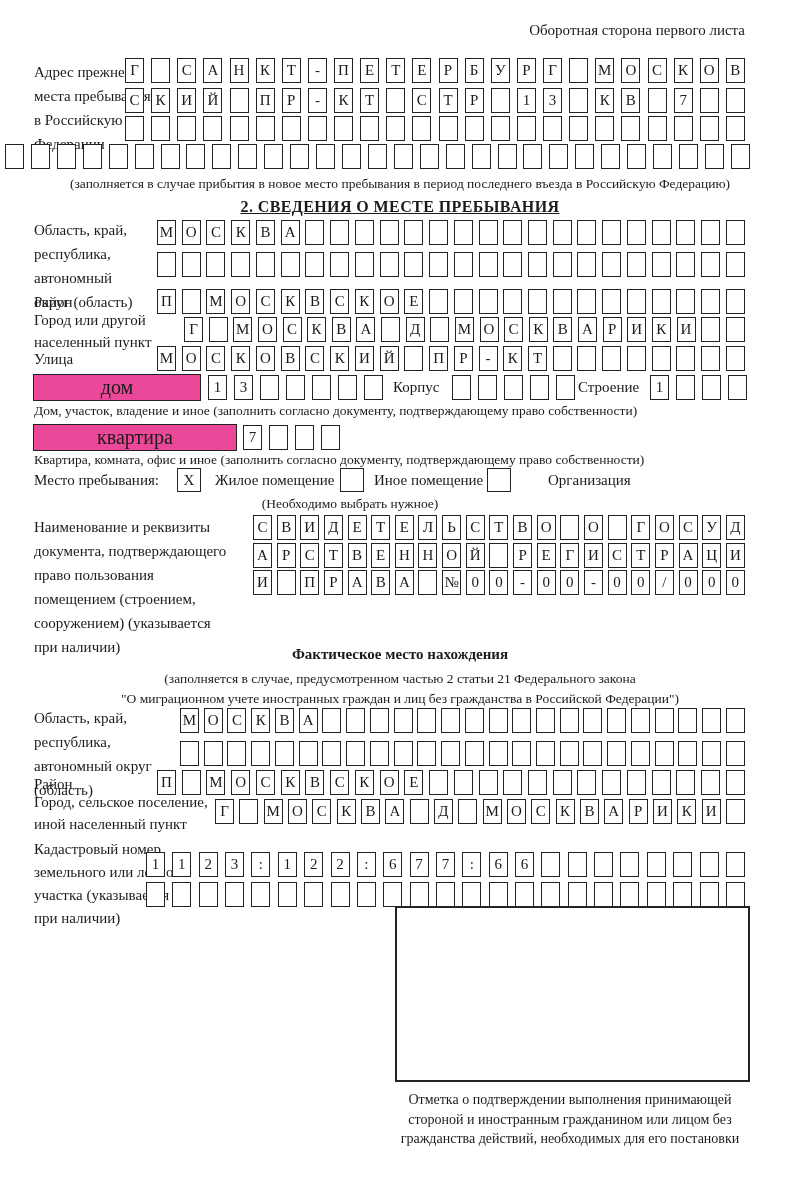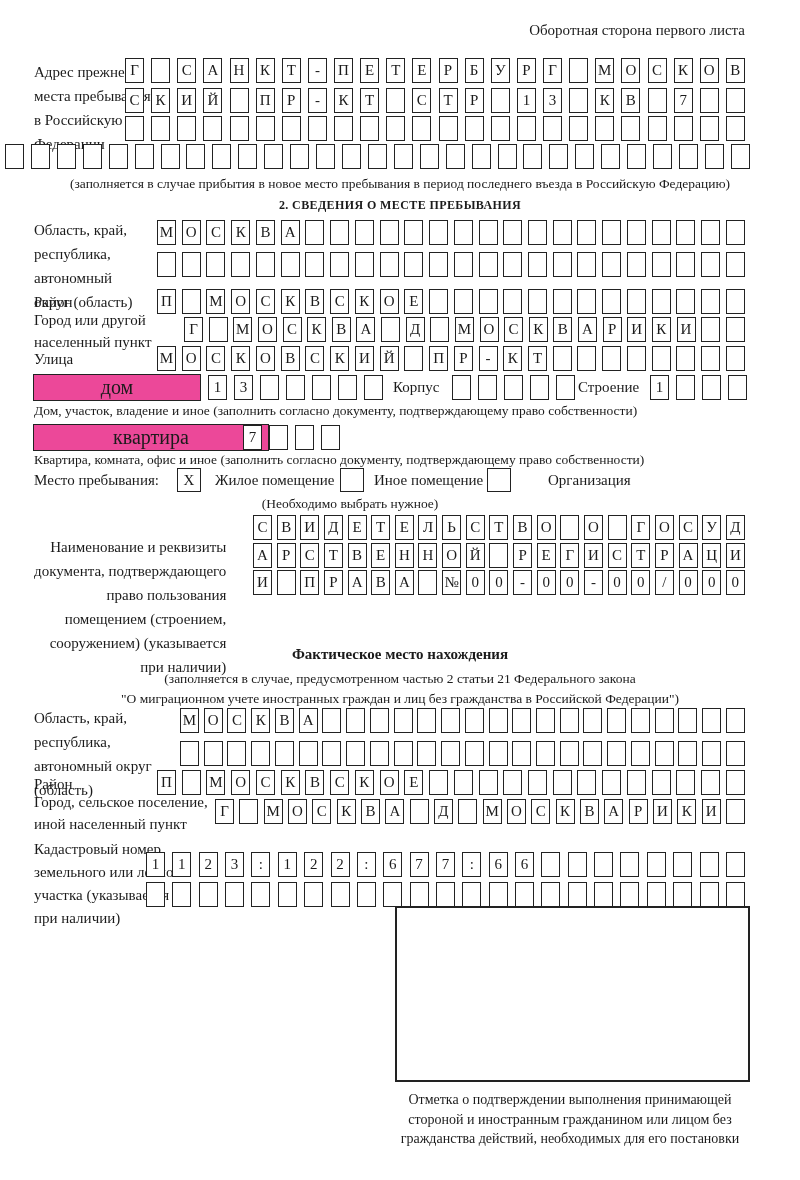--- a/index.html
+++ b/index.html
@@ -7,21 +7,21 @@
         font-family:"Liberation Serif","DejaVu Serif",serif;color:#1b1b1b;}
   .abs{position:absolute;}
   .cellrow{position:absolute;display:flex;justify-content:space-between;}
   .cbox{width:19px;height:25px;border:1.6px solid #222;box-sizing:border-box;background:#fff;
         display:flex;align-items:center;justify-content:center;
         font-size:15px;line-height:1;flex:0 0 auto;}
   .label{font-size:15px;line-height:24px;}
   .label div{white-space:nowrap;}
   .caption{font-size:13.5px;white-space:nowrap;}
   .center{text-align:center;}
-  .hdr{font-weight:bold;font-size:12px;letter-spacing:.4px;white-space:nowrap;}
+  .hdr{font-weight:bold;font-size:16px;letter-spacing:.4px;white-space:nowrap;text-decoration:underline;}
   .hdr2{font-weight:bold;font-size:15px;white-space:nowrap;}
   .widebox{border:1.6px solid #222;box-sizing:border-box;display:flex;align-items:center;justify-content:center;
            font-size:20px;background:#ec4899;}
   .chk{width:24px;height:24px;border:1.6px solid #222;box-sizing:border-box;background:#fff;
        display:flex;align-items:center;justify-content:center;font-size:15px;}
   .inline-label{font-size:15px;white-space:nowrap;}
   .bigbox{border:2px solid #222;box-sizing:border-box;background:#fff;}
   .footer{font-size:14px;line-height:19.5px;text-align:center;}
 </style>
 </head>
@@ -315,39 +315,39 @@
     </div>
   <div class="abs inline-label" style="left:578px;top:379px;">Строение</div>
   <div class="cellrow" style="left:650px;top:375px;width:97px;">
       <div class="cbox">1</div>
       <div class="cbox"></div>
       <div class="cbox"></div>
       <div class="cbox"></div>
     </div>
   <div class="abs caption" style="left:34px;top:403px;">Дом, участок, владение и иное (заполнить согласно документу, подтверждающему право собственности)</div>
 
-  <div class="widebox abs" style="left:33px;top:424px;width:236px;height:27px;">квартира</div>
+  <div class="widebox abs" style="left:33px;top:424px;width:204px;height:27px;">квартира</div>
   <div class="cellrow" style="left:243px;top:425px;width:97px;">
       <div class="cbox">7</div>
       <div class="cbox"></div>
       <div class="cbox"></div>
       <div class="cbox"></div>
     </div>
   <div class="abs caption" style="left:34px;top:452px;">Квартира, комната, офис и иное (заполнить согласно документу, подтверждающему право собственности)</div>
 
   <div class="abs inline-label" style="left:34px;top:472px;">Место пребывания:</div>
   <div class="chk abs" style="left:177px;top:468px;">X</div>
   <div class="abs inline-label" style="left:215px;top:472px;text-align:right;">Жилое помещение</div>
   <div class="chk abs" style="left:340px;top:468px;"></div>
   <div class="abs inline-label" style="left:374px;top:472px;">Иное помещение</div>
   <div class="chk abs" style="left:487px;top:468px;"></div>
   <div class="abs inline-label" style="left:548px;top:472px;">Организация</div>
   <div class="abs caption center" style="left:150px;top:496px;width:400px;">(Необходимо выбрать нужное)</div>
 
-  <div class="abs label" style="left:34px;top:535px;text-align:right;">
+  <div class="abs label" style="left:34px;top:515px;">
       <div>Наименование и реквизиты</div>
       <div>документа, подтверждающего</div>
       <div>право пользования</div>
       <div>помещением (строением,</div>
       <div>сооружением) (указывается</div>
       <div>при наличии)</div>
     </div>
   <div class="cellrow" style="left:253px;top:515px;width:492px;">
       <div class="cbox">С</div>
       <div class="cbox">В</div>

